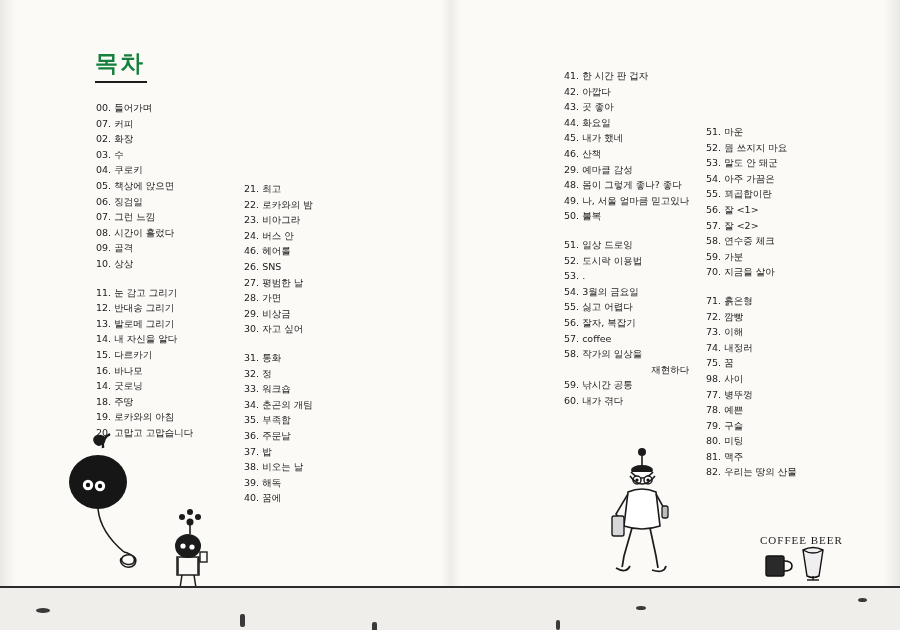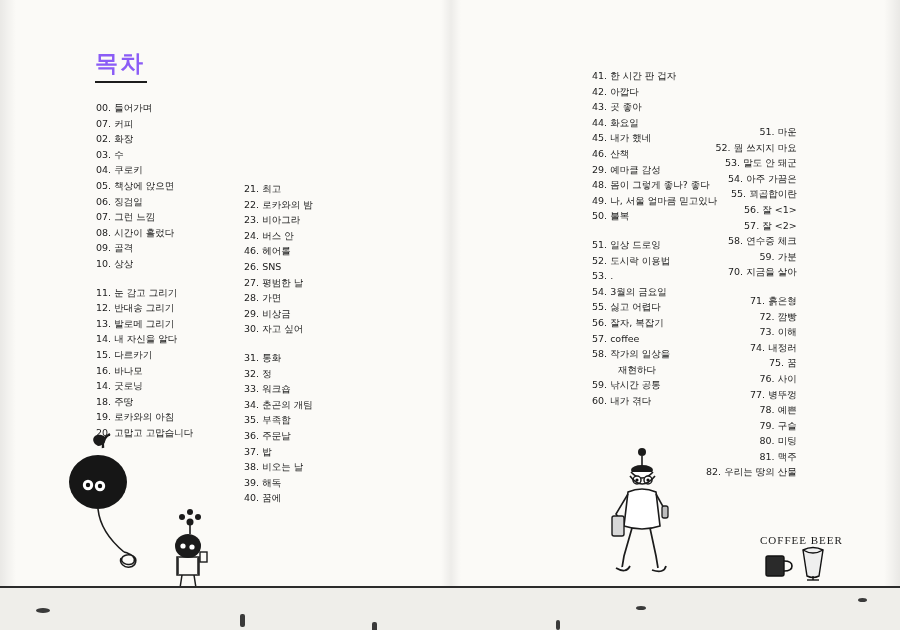--- a/index.html
+++ b/index.html
@@ -28,40 +28,40 @@
   
   .floor{
     position:absolute;left:0;top:586px;width:900px;height:44px;
     background:#efeeea;
     border-top:2px solid #2b2b2b;
   }
   .floor-speckle{position:absolute;background:#3a3a3a;border-radius:50%;}
 
   .title{
     position:absolute;left:95px;top:48px;
-    font-size:23px;font-weight:bold;color:#8b5cf6;
+    font-size:23px;font-weight:bold;color:#15803d;
     letter-spacing:2px;
     font-family:"DejaVu Sans", sans-serif;
   }
   .title::after{
     content:"";position:absolute;left:0;bottom:-4px;width:52px;height:2px;background:#1c1c1c;
     display:block;
   }
 
   .col{position:absolute;font-size:9.5px;color:#212121;line-height:15.6px;}
   .col .entry{white-space:nowrap;}
   .col .gap{height:13px;}
 
   
   #col1{left:96px;top:100px;}
   #col2{left:244px;top:133px;margin-top:48px;}
-  #col3{left:592px;top:68px;}
-  #col4{left:706px;top:124px;text-align:right;}
-
-  .entry.indent{padding-left:26px;}
+  #col3{left:564px;top:68px;}
+  #col4{left:706px;top:124px;}
+
+  .entry.indent{padding-left:26px;text-align:right;}
 
   
   .doodle{position:absolute;}
 
   
   .cb-label{position:absolute;left:760px;top:534px;font-size:11px;letter-spacing:1px;color:#1b1b1b;font-family:Liberation Serif, serif;}
 </style>
 </head>
 <body>
 
@@ -155,21 +155,21 @@
       <div class="entry">57. 잘 &lt;2&gt;</div>
       <div class="entry">58. 연수증 체크</div>
       <div class="entry">59. 가분</div>
       <div class="entry">70. 지금을 살아</div>
       <div class="gap"></div>
       <div class="entry">71. 흙은형</div>
       <div class="entry">72. 깜빵</div>
       <div class="entry">73. 이해</div>
       <div class="entry">74. 내정러</div>
       <div class="entry">75. 꿈</div>
-      <div class="entry">76. 사이</div>
+      <div class="entry">98. 사이</div>
       <div class="entry">77. 병뚜껑</div>
       <div class="entry">78. 예쁜</div>
       <div class="entry">79. 구슬</div>
       <div class="entry">80. 미팅</div>
       <div class="entry">81. 맥주</div>
       <div class="entry">82. 우리는 땅의 산물</div>
     </div>
 
   <svg class="doodle" style="left:40px;top:430px;" width="130" height="150" viewBox="0 0 130 150">
     <path d="M63 18 C62 10, 66 6, 70 4" stroke="#1b1b1b" stroke-width="2.5" fill="none"></path>

